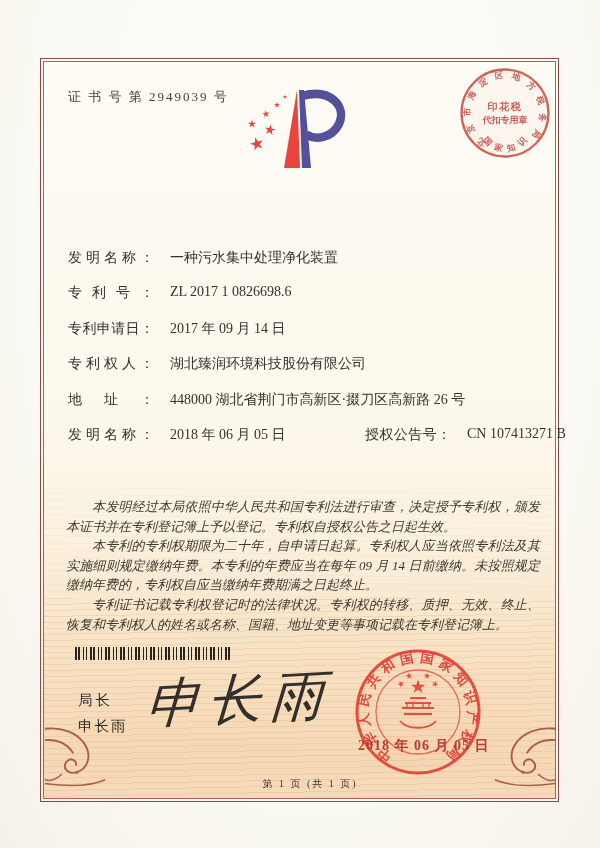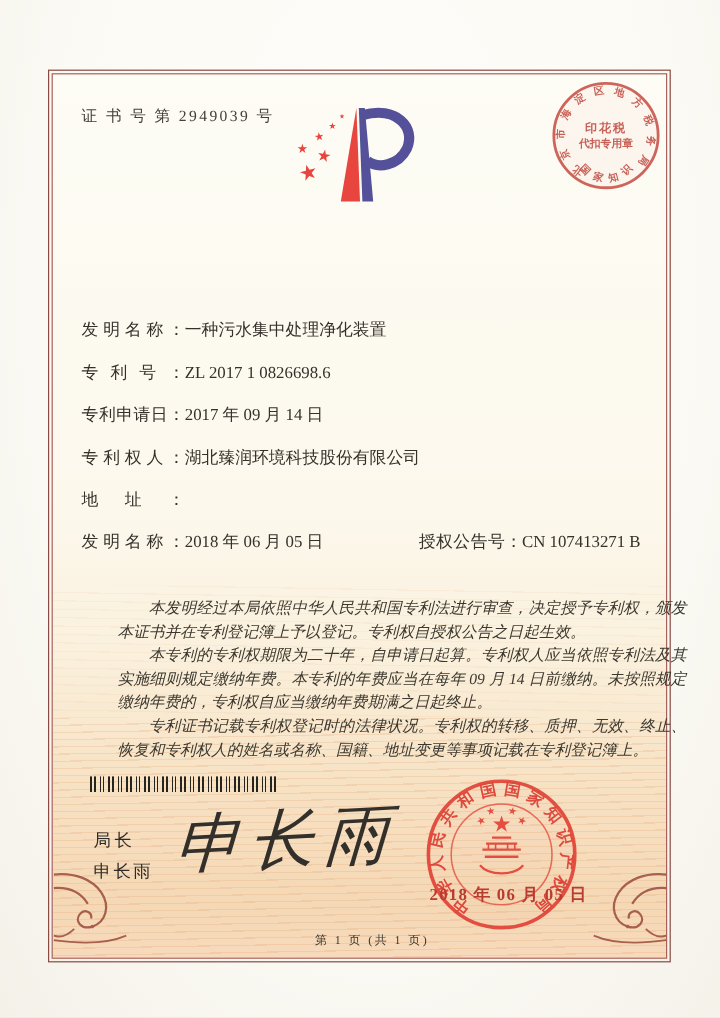--- a/index.html
+++ b/index.html
@@ -21,28 +21,28 @@
     background:repeating-linear-gradient(179deg, rgba(222,146,92,.20) 0 1px, rgba(0,0,0,0) 1px 6px);}
   .waves2{position:absolute;left:0;right:0;bottom:200px;height:110px;opacity:.45;
     background:repeating-linear-gradient(181deg, rgba(222,146,92,.16) 0 1px, rgba(0,0,0,0) 1px 7px);}
   
   .cert-no{position:absolute;left:68px;top:88px;font-size:13px;letter-spacing:2px;color:#43403a;z-index:3;}
   .logo{position:absolute;left:240px;top:86px;width:115px;height:86px;z-index:3;}
   .title{position:absolute;left:0;right:0;top:182px;text-align:center;
     font-size:29px;font-weight:bold;letter-spacing:16px;text-indent:16px;color:#2d2a25;z-index:3;}
   
   .fields{position:absolute;left:68px;top:249px;width:472px;z-index:3;}
-  .frow{height:35.4px;display:flex;align-items:flex-end;font-size:14px;color:#34312b;}
+  .frow{height:35.4px;display:flex;align-items:flex-start;font-size:14px;color:#34312b;}
   .flabel{flex:none;width:86px;text-align:justify;text-align-last:justify;}
-  .fvalue{margin-left:0;white-space:nowrap;}
+  .fvalue{margin-left:16px;white-space:nowrap;}
   .gval1{width:166px;flex:none;}
   .glabel2{flex:none;width:86px;text-align:justify;text-align-last:justify;margin-left:29px;}
   
   .body-text{position:absolute;left:66px;top:497px;width:474px;z-index:3;
-    font-size:13px;line-height:19.6px;text-align:justify;font-style:italic;color:#3c382f;margin-left:32px;}
+    font-size:13px;line-height:19.6px;text-align:justify;font-style:italic;color:#3c382f;}
   .body-text p{margin:0;text-indent:2em;}
   
   .barcode{position:absolute;left:75px;top:647px;width:156px;height:13px;z-index:3;
     background:repeating-linear-gradient(90deg,#26241f 0 2px,rgba(0,0,0,0) 2px 3px,#26241f 3px 5px,rgba(0,0,0,0) 5px 8px,#26241f 8px 9px,rgba(0,0,0,0) 9px 11px,#26241f 11px 12px,rgba(0,0,0,0) 12px 15px);}
   .sig-title{position:absolute;left:78px;top:691px;font-size:14.5px;letter-spacing:3px;z-index:4;color:#2f2c27;}
   .sig-name{position:absolute;left:78px;top:717px;font-size:14.5px;letter-spacing:2px;z-index:4;color:#2f2c27;}
   .autograph{position:absolute;left:146px;top:664px;z-index:4;
     font-size:54px;font-style:italic;letter-spacing:8px;color:#33302c;
     transform:rotate(-3deg) skewX(-6deg);white-space:nowrap;}
   .seal{position:absolute;left:348px;top:642px;width:140px;height:140px;z-index:4;opacity:.94;}
@@ -116,20 +116,21 @@
     <div class="frow">
       <span class="flabel">专利申请日：</span>
       <span class="fvalue">2017 年 09 月 14 日</span>
     </div>
     <div class="frow">
       <span class="flabel">专利权人：</span>
       <span class="fvalue">湖北臻润环境科技股份有限公司</span>
     </div>
     <div class="frow">
       <span class="flabel">地址：</span>
+      <span class="fvalue">448000 湖北省荆门市高新区·掇刀区高新路 26 号</span>
     </div>
     <div class="frow">
       <span class="flabel">发明名称：</span>
       <span class="fvalue gval1">2018 年 06 月 05 日</span>
       <span class="glabel2">授权公告号：</span>
       <span class="fvalue">CN 107413271 B</span>
     </div>
   </div>
 
   <div class="body-text">

